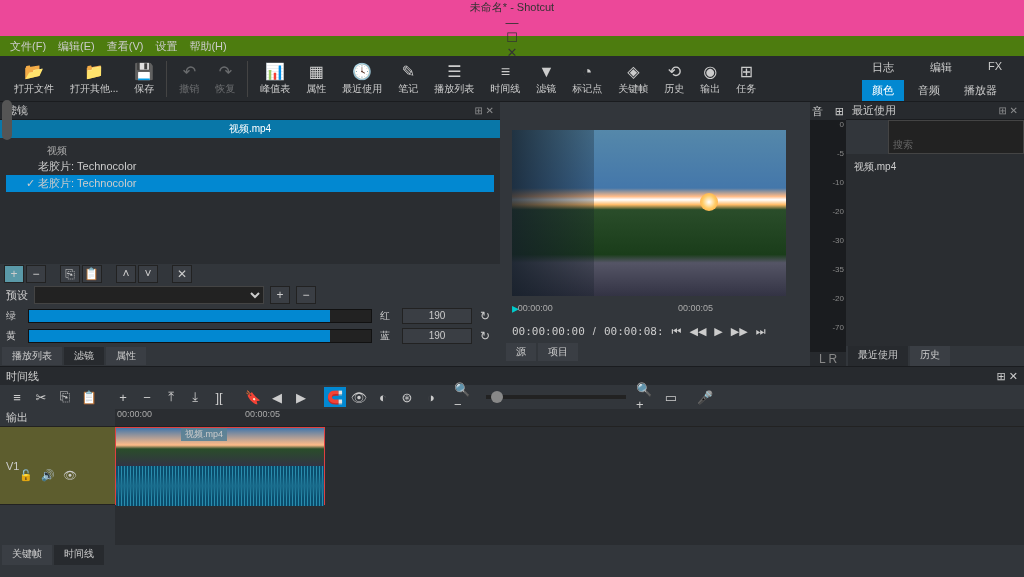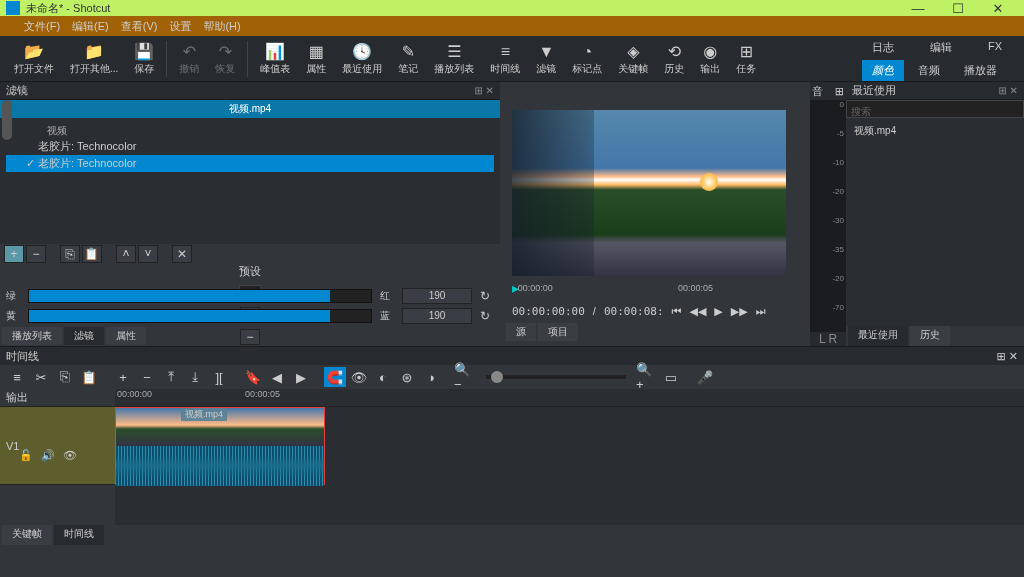--- a/index.html
+++ b/index.html
@@ -1,46 +1,46 @@
 <!DOCTYPE html>
 <html><head>
 <meta charset="utf-8">
 <style>
 *{margin:0;padding:0;box-sizing:border-box;font-family:"Microsoft YaHei",sans-serif;font-size:11px;color:#ccc;}
 body{background:#32363b;width:1024px;height:577px;overflow:hidden;}
-.titlebar{height:16px;background:#bef264;display:flex;align-items:center;padding:0 6px;color:#333;}
+.titlebar{height:36px;background:#ec4899;display:flex;align-items:center;padding:0 6px;color:#333;flex-direction:column;}
 .titlebar .icon{width:14px;height:14px;background:#0288d1;margin-right:6px;}
 .titlebar .title{flex:1;color:#333;font-size:11px;}
 .titlebar .ctrl{width:40px;text-align:center;color:#333;font-size:13px;cursor:pointer;}
-.menubar{height:20px;background:#a16207;display:flex;align-items:center;padding:0 18px;}
+.menubar{height:20px;background:#4d7c0f;display:flex;align-items:center;padding:0 4px;}
 .menubar span{padding:0 6px;cursor:pointer;}
 .toolbar{height:46px;background:#272a2e;display:flex;align-items:center;padding:2px 6px;border-bottom:1px solid #1a1c1f;}
 .tool-btn{display:flex;flex-direction:column;align-items:center;justify-content:center;padding:2px 8px;cursor:pointer;}
 .tool-btn .ico{font-size:16px;height:20px;line-height:20px;}
 .tool-btn .lbl{font-size:10px;}
 .tool-btn.disabled{opacity:.4;}
 .tool-sep{width:1px;height:36px;background:#444;margin:0 4px;}
 .right-tabs{margin-left:auto;display:flex;gap:4px;margin-right:6px;}
 .rt{padding:3px 10px;cursor:pointer;}
-.rt.active{background:#0288d1;color:#fff;font-style:italic;}
+.rt.active{background:#0288d1;color:#fff;}
 .main{display:flex;height:264px;}
 .left-col{width:500px;display:flex;flex-direction:column;}
 .panel-hdr{height:18px;background:#272a2e;display:flex;align-items:center;padding:0 6px;justify-content:space-between;border-bottom:1px solid #1a1c1f;}
 .panel-hdr .ico{opacity:.6;cursor:pointer;font-size:10px;}
 .filters-panel{flex:1;background:#32363b;display:flex;flex-direction:column;}
 .clip-title{height:18px;background:#0977a8;color:#fff;text-align:center;line-height:18px;font-size:10px;}
 .filter-list{flex:1;background:#2a2d31;padding:4px 6px;overflow:auto;}
 .filter-cat{font-size:10px;color:#aaa;margin-top:2px;margin-left:41px;}
 .filter-item{padding:1px 0 1px 20px;font-size:10px;}
 .filter-item.sel{background:#0288d1;color:#fff;}
 .filter-item .check{display:inline-block;width:12px;}
 .filter-btns{height:20px;display:flex;align-items:center;gap:2px;padding:0 4px;}
 .fbtn{width:20px;height:18px;background:#3a3e44;display:flex;align-items:center;justify-content:center;cursor:pointer;font-size:12px;border:1px solid #222;}
 .fbtn.plus{background:#5a99a8;}
-.preset-row{height:22px;display:flex;align-items:center;padding:0 6px;gap:6px;flex-direction:column;}
+.preset-row{height:22px;display:flex;align-items:center;padding:0 6px;gap:6px;}
 .preset-row select{flex:1;background:#222;border:1px solid #444;color:#ccc;height:18px;max-width:230px;}
 .slider-row{display:flex;align-items:center;padding:2px 6px;gap:8px;height:20px;}
 .slider-row .sl-lbl{width:14px;font-size:10px;}
 .slider-track{flex:1;height:14px;background:#222;border:1px solid #111;position:relative;}
 .slider-fill{height:100%;background:#0288d1;}
 .slider-val{width:70px;height:16px;background:#3a3e44;border:1px solid #222;text-align:center;line-height:14px;font-size:10px;}
 .reset-ico{width:14px;cursor:pointer;font-size:12px;}
 .bottom-tabs{height:20px;display:flex;align-items:center;gap:2px;padding:0 2px;}
 .btab{padding:2px 10px;background:#3a3e44;cursor:pointer;font-size:10px;}
 .btab.active{background:#272a2e;}
@@ -56,21 +56,21 @@
 .transport .tc{font-family:monospace;}
 .tbtn{cursor:pointer;font-size:11px;}
 .src-tabs{height:20px;display:flex;align-items:center;gap:2px;padding:0 2px;}
 .right-col{width:214px;display:flex;flex-direction:column;}
 .audio-meter{width:36px;background:#272a2e;display:flex;flex-direction:column;}
 .meter-hdr{height:18px;font-size:9px;padding:0 2px;line-height:18px;display:flex;justify-content:space-between;}
 .meter-body{flex:1;position:relative;background:#1a1c1f;}
 .meter-lbl{position:absolute;right:2px;font-size:8px;color:#888;}
 .meter-lr{height:14px;text-align:center;font-size:12px;color:#888;}
 .recent-col{flex:1;display:flex;flex-direction:column;}
-.search-box{height:18px;background:#222;border:1px solid #444;padding:3px 4px;font-size:10px;color:#666;line-height:16px;}
+.search-box{height:18px;background:#222;border:1px solid #444;padding:16px 4px;font-size:10px;color:#666;line-height:16px;margin-left:42px;}
 .recent-list{flex:1;background:#2a2d31;padding:4px;}
 .recent-item{padding:2px 4px;font-size:10px;}
 .recent-tabs{height:20px;display:flex;gap:2px;padding:0 2px;}
 .timeline-section{height:199px;display:flex;flex-direction:column;border-top:1px solid #1a1c1f;}
 .tl-hdr{height:18px;background:#272a2e;display:flex;align-items:center;justify-content:space-between;padding:0 6px;}
 .tl-toolbar{height:24px;background:#32363b;display:flex;align-items:center;gap:2px;padding:0 6px;}
 .tlbtn{width:22px;height:20px;display:flex;align-items:center;justify-content:center;cursor:pointer;font-size:13px;}
 .tlbtn.active{background:#0288d1;}
 .zoom-slider{width:140px;height:4px;background:#222;margin:0 8px;position:relative;}
 .zoom-slider::after{content:'';position:absolute;left:5px;top:-4px;width:12px;height:12px;background:#888;border-radius:50%;}

